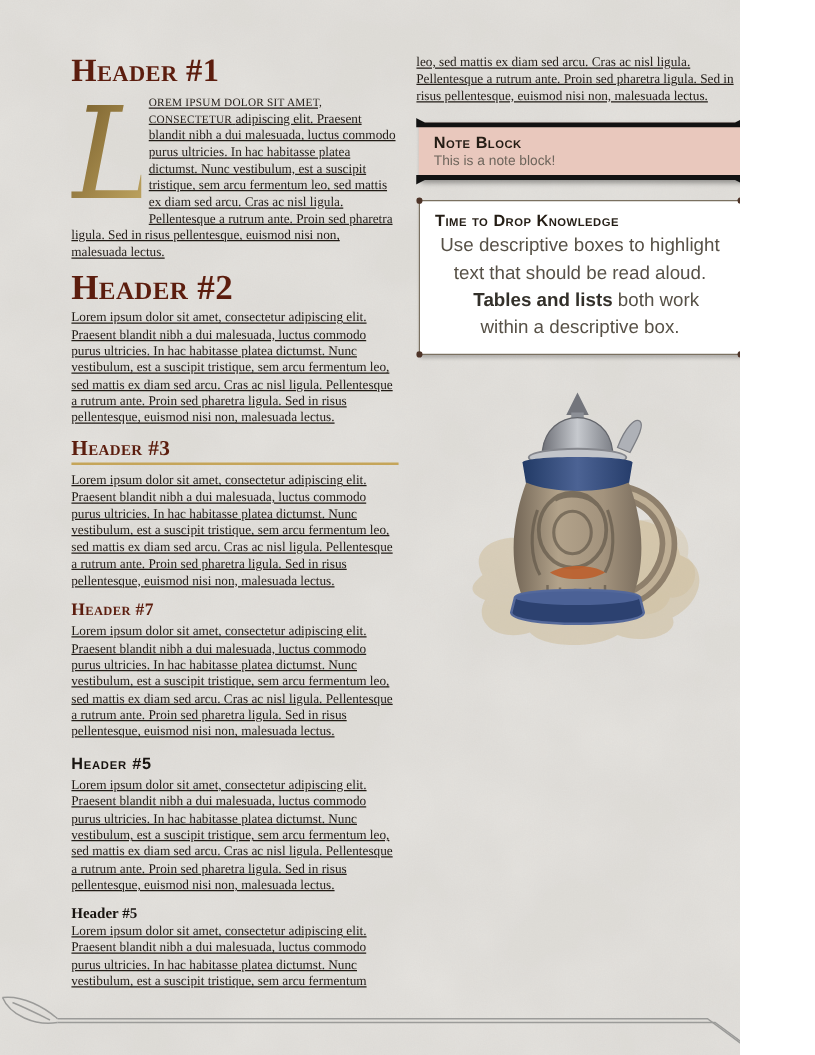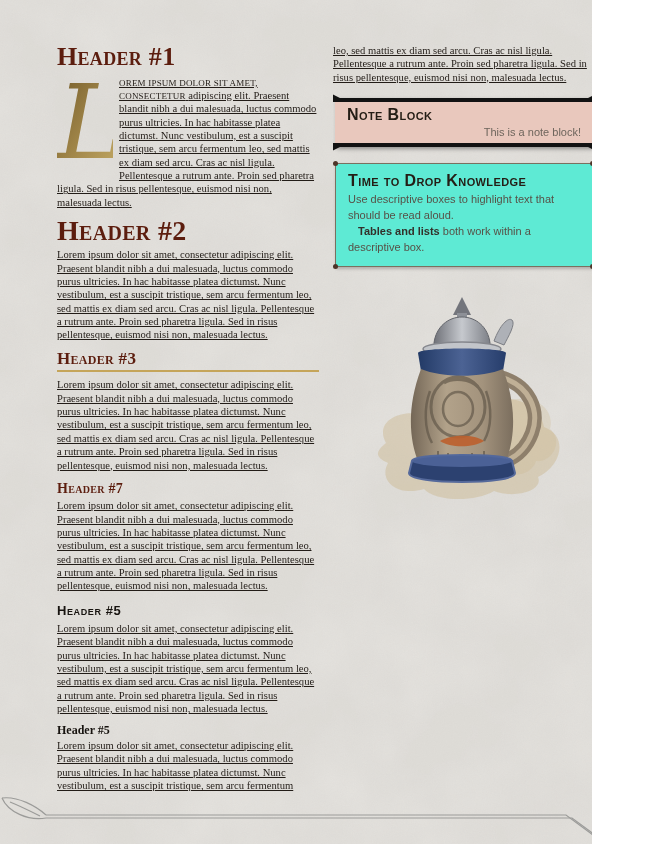--- a/index.html
+++ b/index.html
@@ -22,28 +22,28 @@
 
   p.body{font-size:10.6px;line-height:1.26;margin:0 0 6px;text-align:left;text-decoration:underline;}
   .lead{text-transform:uppercase;font-size:9px;letter-spacing:.2px;}
   .dropcap-svg{float:left;margin:2px 6px 0 0;}
 
   
   .note{position:relative;margin:14px 2px 16px;background:#e9c8bd;padding:8px 12px 9px;box-shadow:2px 2px 4px rgba(0,0,0,.35);}
   .ribbon{position:absolute;left:-5px;width:calc(100% + 10px);height:9px;}
   .ribbon.top{top:-5px;}
   .ribbon.bottom{bottom:-5px;}
-  .box-title{font-family:"Liberation Sans",sans-serif;font-variant:small-caps;font-weight:bold;font-size:16px;color:#241d15;margin:0 0 2px;letter-spacing:.4px;}
-  .note-text{font-family:"Liberation Sans",sans-serif;font-size:11px;color:#6e655c;margin:0;text-align:right;}
-
-  .desc{position:relative;margin:0 2px 14px;background:#5eead4;border:1px solid #7a7060;padding:8px 12px 10px;box-shadow:1px 2px 3px rgba(0,0,0,.22);}
+  .box-title{font-family:"Liberation Sans",sans-serif;font-variant:small-caps;font-weight:bold;font-size:13px;color:#241d15;margin:0 0 2px;letter-spacing:.4px;}
+  .note-text{font-family:"Liberation Sans",sans-serif;font-size:11px;color:#6e655c;margin:0;}
+
+  .desc{position:relative;margin:0 2px 14px;background:#ffffff;border:1px solid #7a7060;padding:8px 12px 10px;box-shadow:1px 2px 3px rgba(0,0,0,.22);}
   .desc .dot{position:absolute;width:5px;height:5px;background:#4e3428;border-radius:50%;}
   .dot.tl{left:-3px;top:-3px;} .dot.tr{right:-3px;top:-3px;}
   .dot.bl{left:-3px;bottom:-3px;} .dot.br{right:-3px;bottom:-3px;}
-  .desc-text{font-family:"Liberation Sans",sans-serif;font-size:11px;line-height:1.45;color:#575147;margin:0;}
+  .desc-text{font-family:"Liberation Sans",sans-serif;font-size:15px;line-height:1.45;color:#575147;margin:0;text-align:center;}
   .desc-text.indent{text-indent:10px;}
   .desc-text b{color:#33302a;}
 
   .stein-wrap{margin:24px auto 0;width:225px;}
   .footer{position:absolute;left:0;bottom:0;width:652px;height:60px;pointer-events:none;}
 </style>
 </head>
 <body>
 
 <div class="page">

